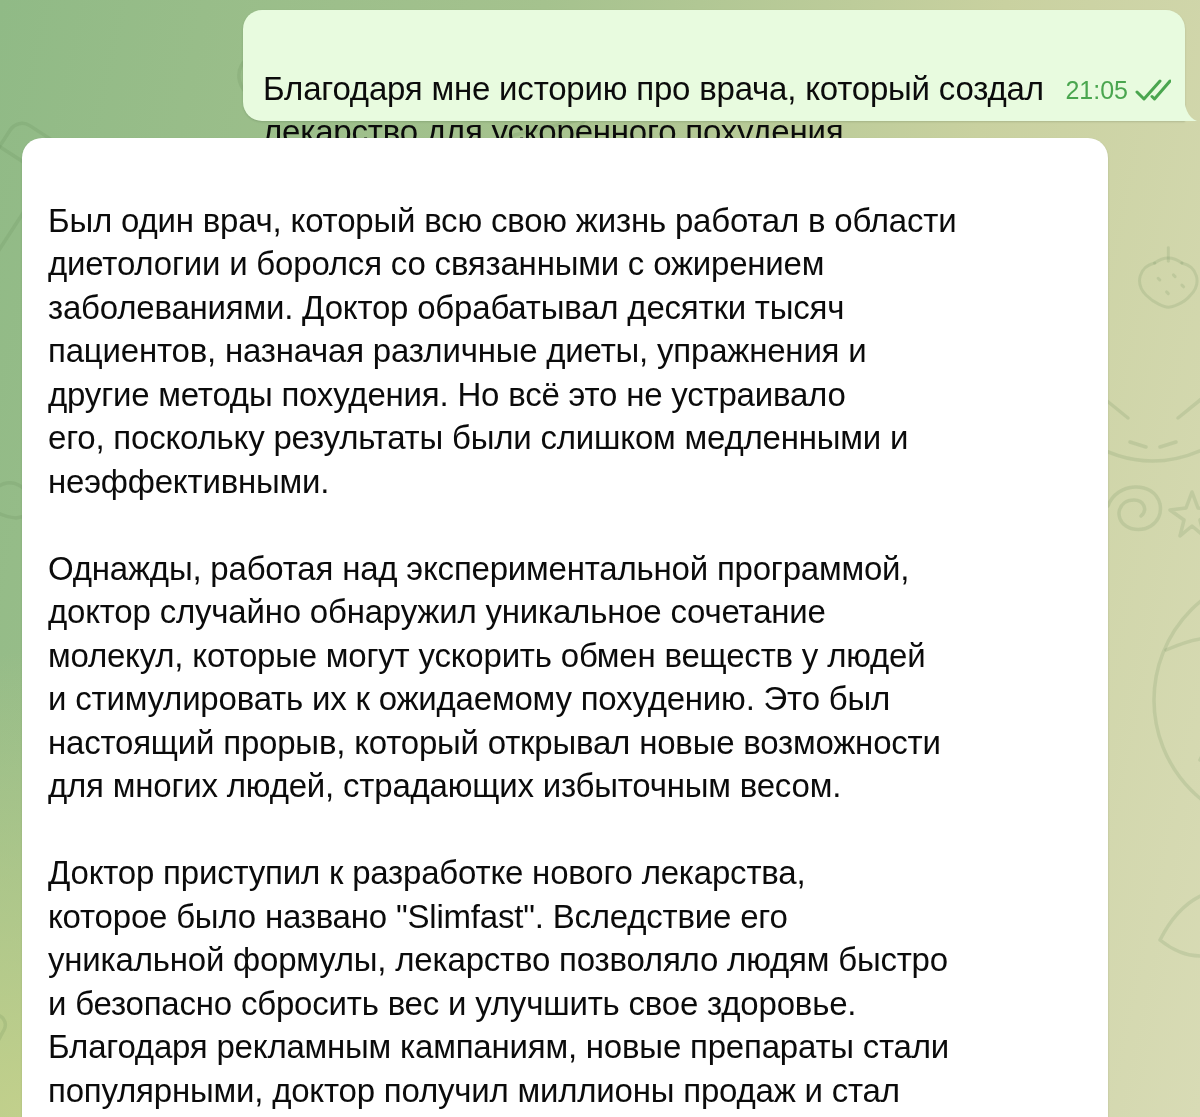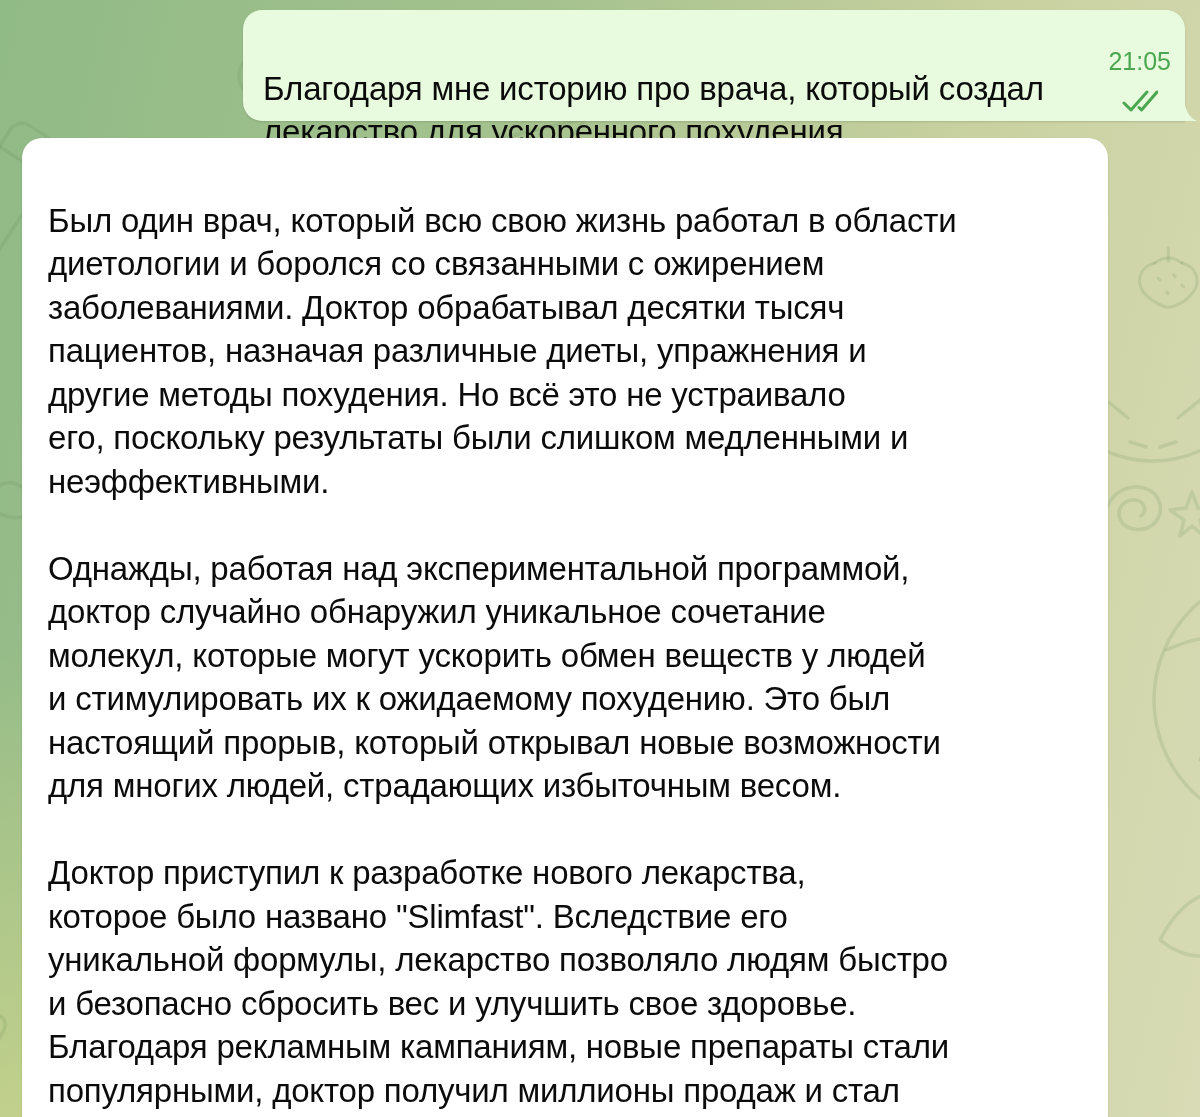--- a/index.html
+++ b/index.html
@@ -27,21 +27,20 @@
     left:243px; top:10px; width:942px; height:111px;
     background:#e8fbdf;
     border-radius:19px 19px 0 19px;
     padding:13px 20px 0 20px;
   }
   .bubble-out .tail{ position:absolute; right:-12px; bottom:0; }
   .meta{
     position:absolute; right:14px; bottom:9px;
     display:flex; align-items:center; gap:7px;
     white-space:nowrap;
-    flex-direction:column;
   }
   .time{ font-size:25px; color:#4aa64f; letter-spacing:0; }
   .bubble-in{
     left:22px; top:138px; width:1086px; height:1030px;
     background:#ffffff;
     border-radius:20px 20px 0 0;
     padding:17px 20px 0 26px;
   }
   .msg-text{ display:block; }
 </style>

